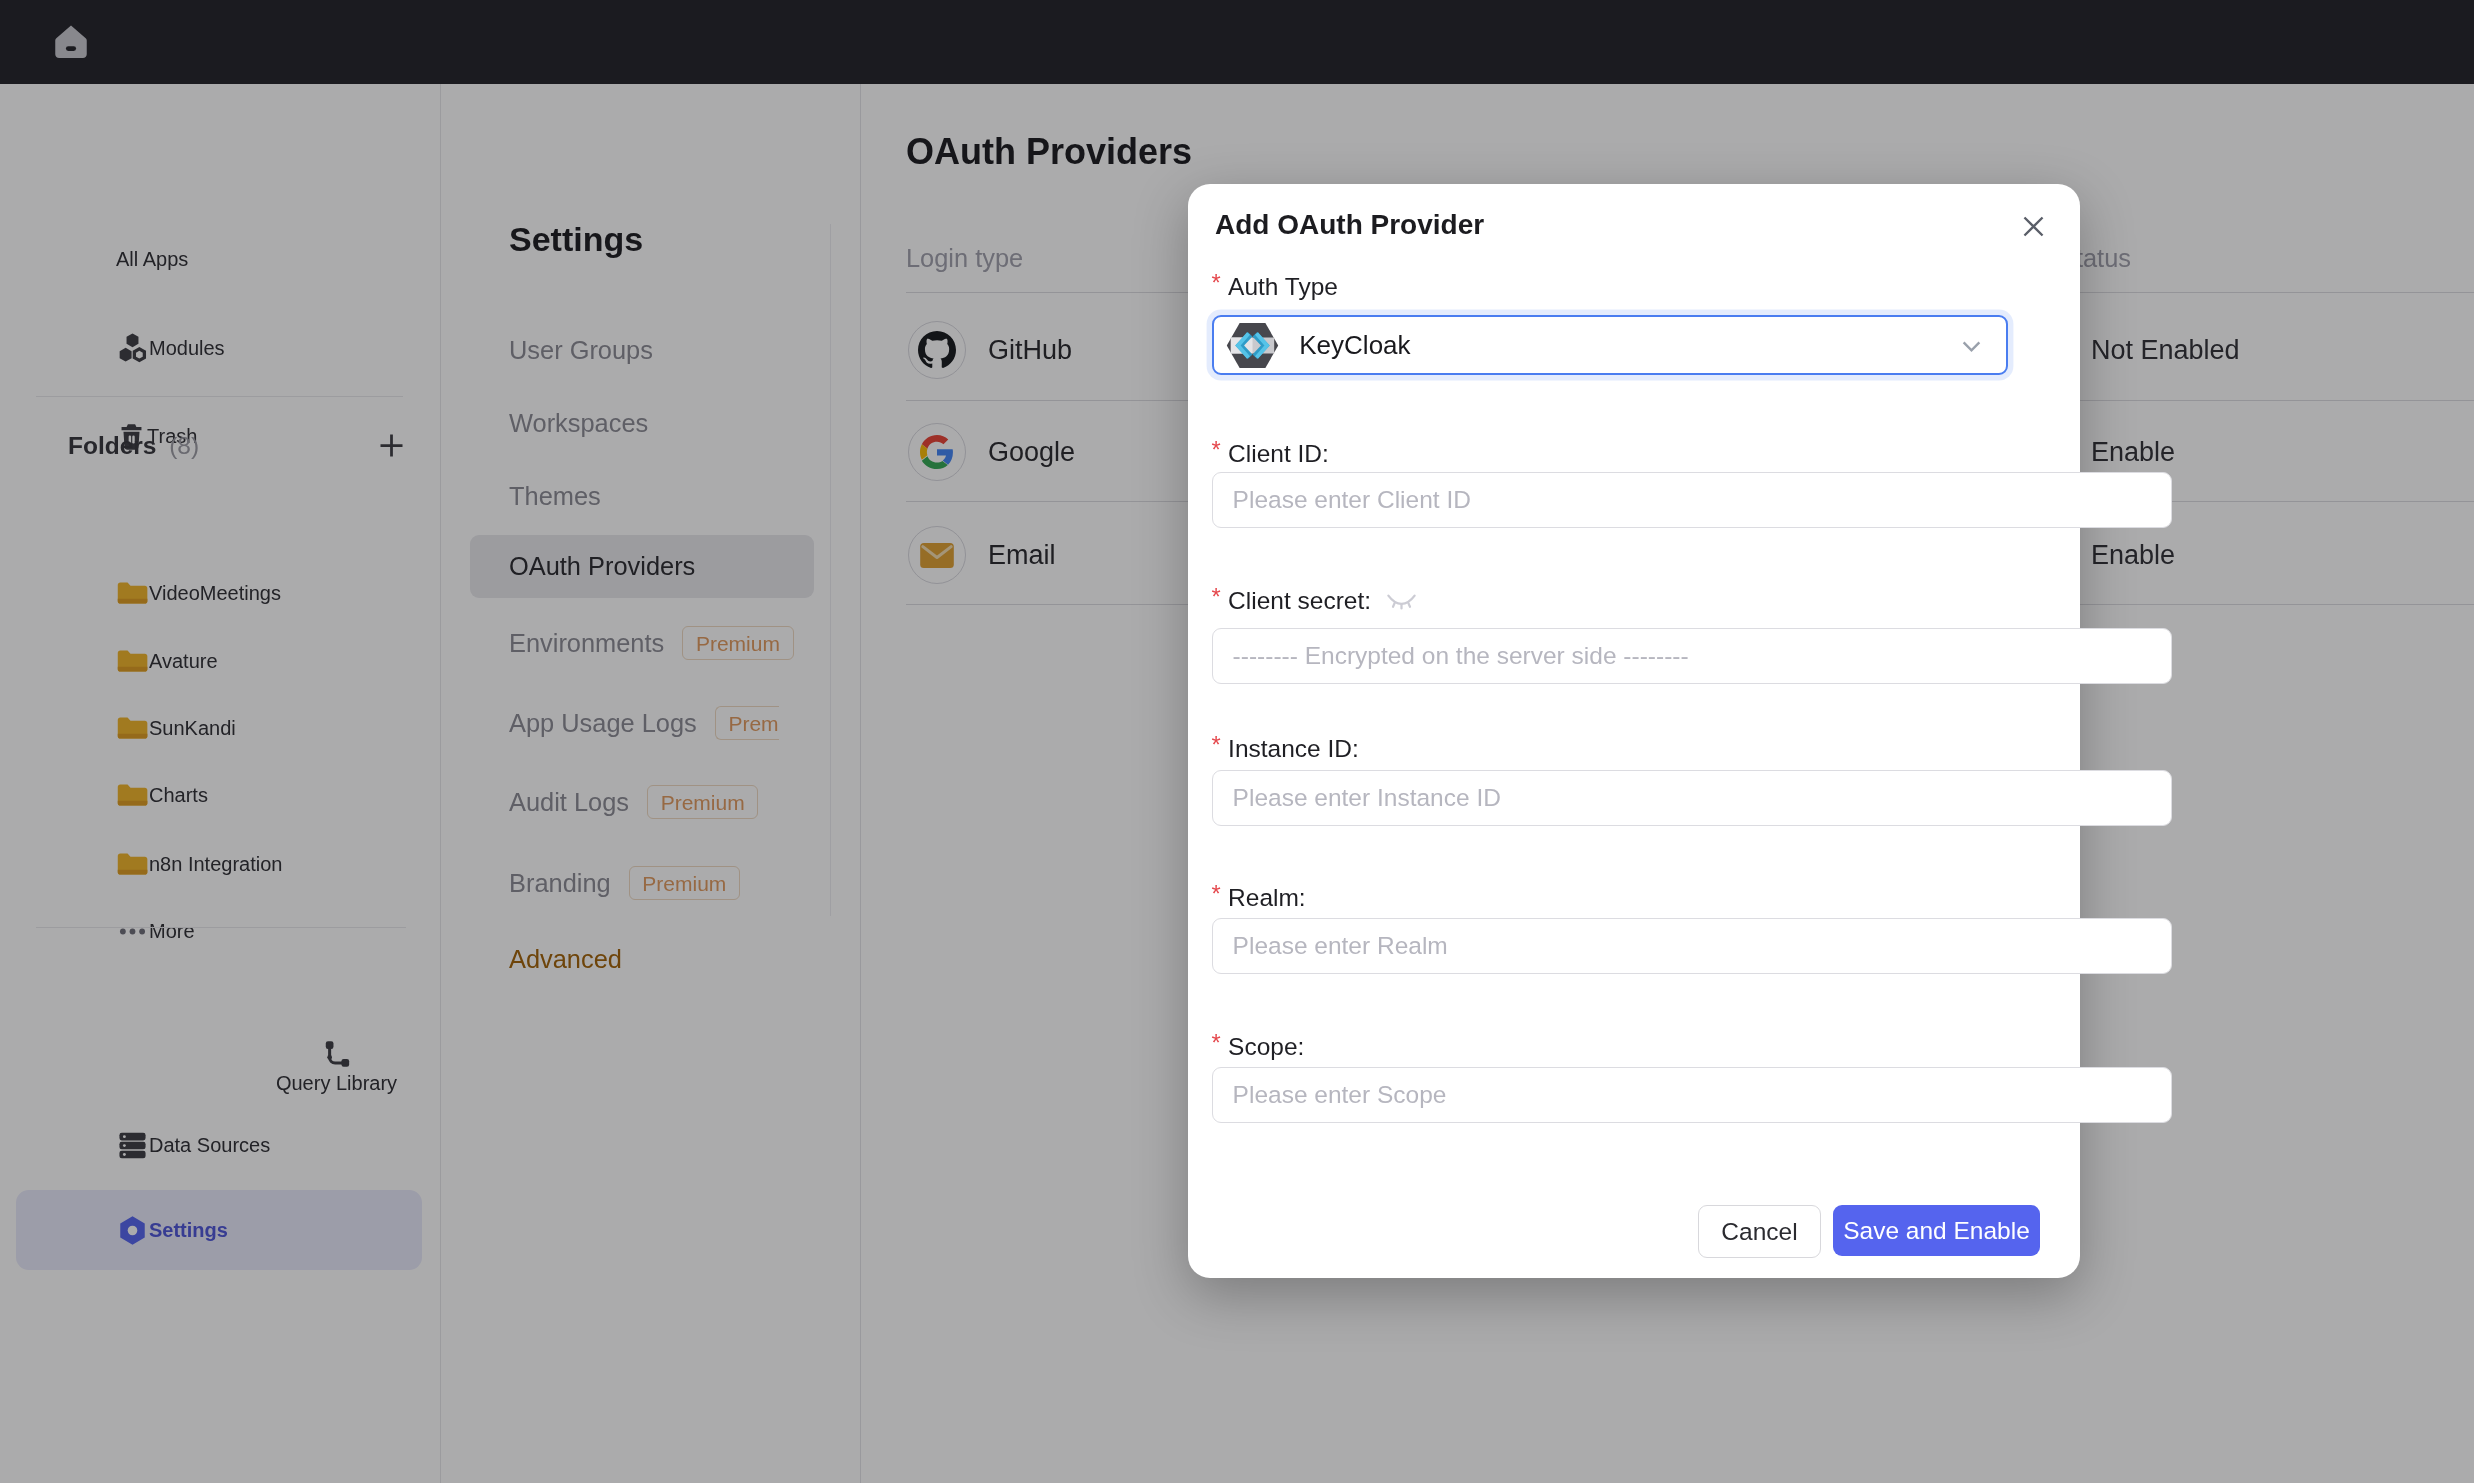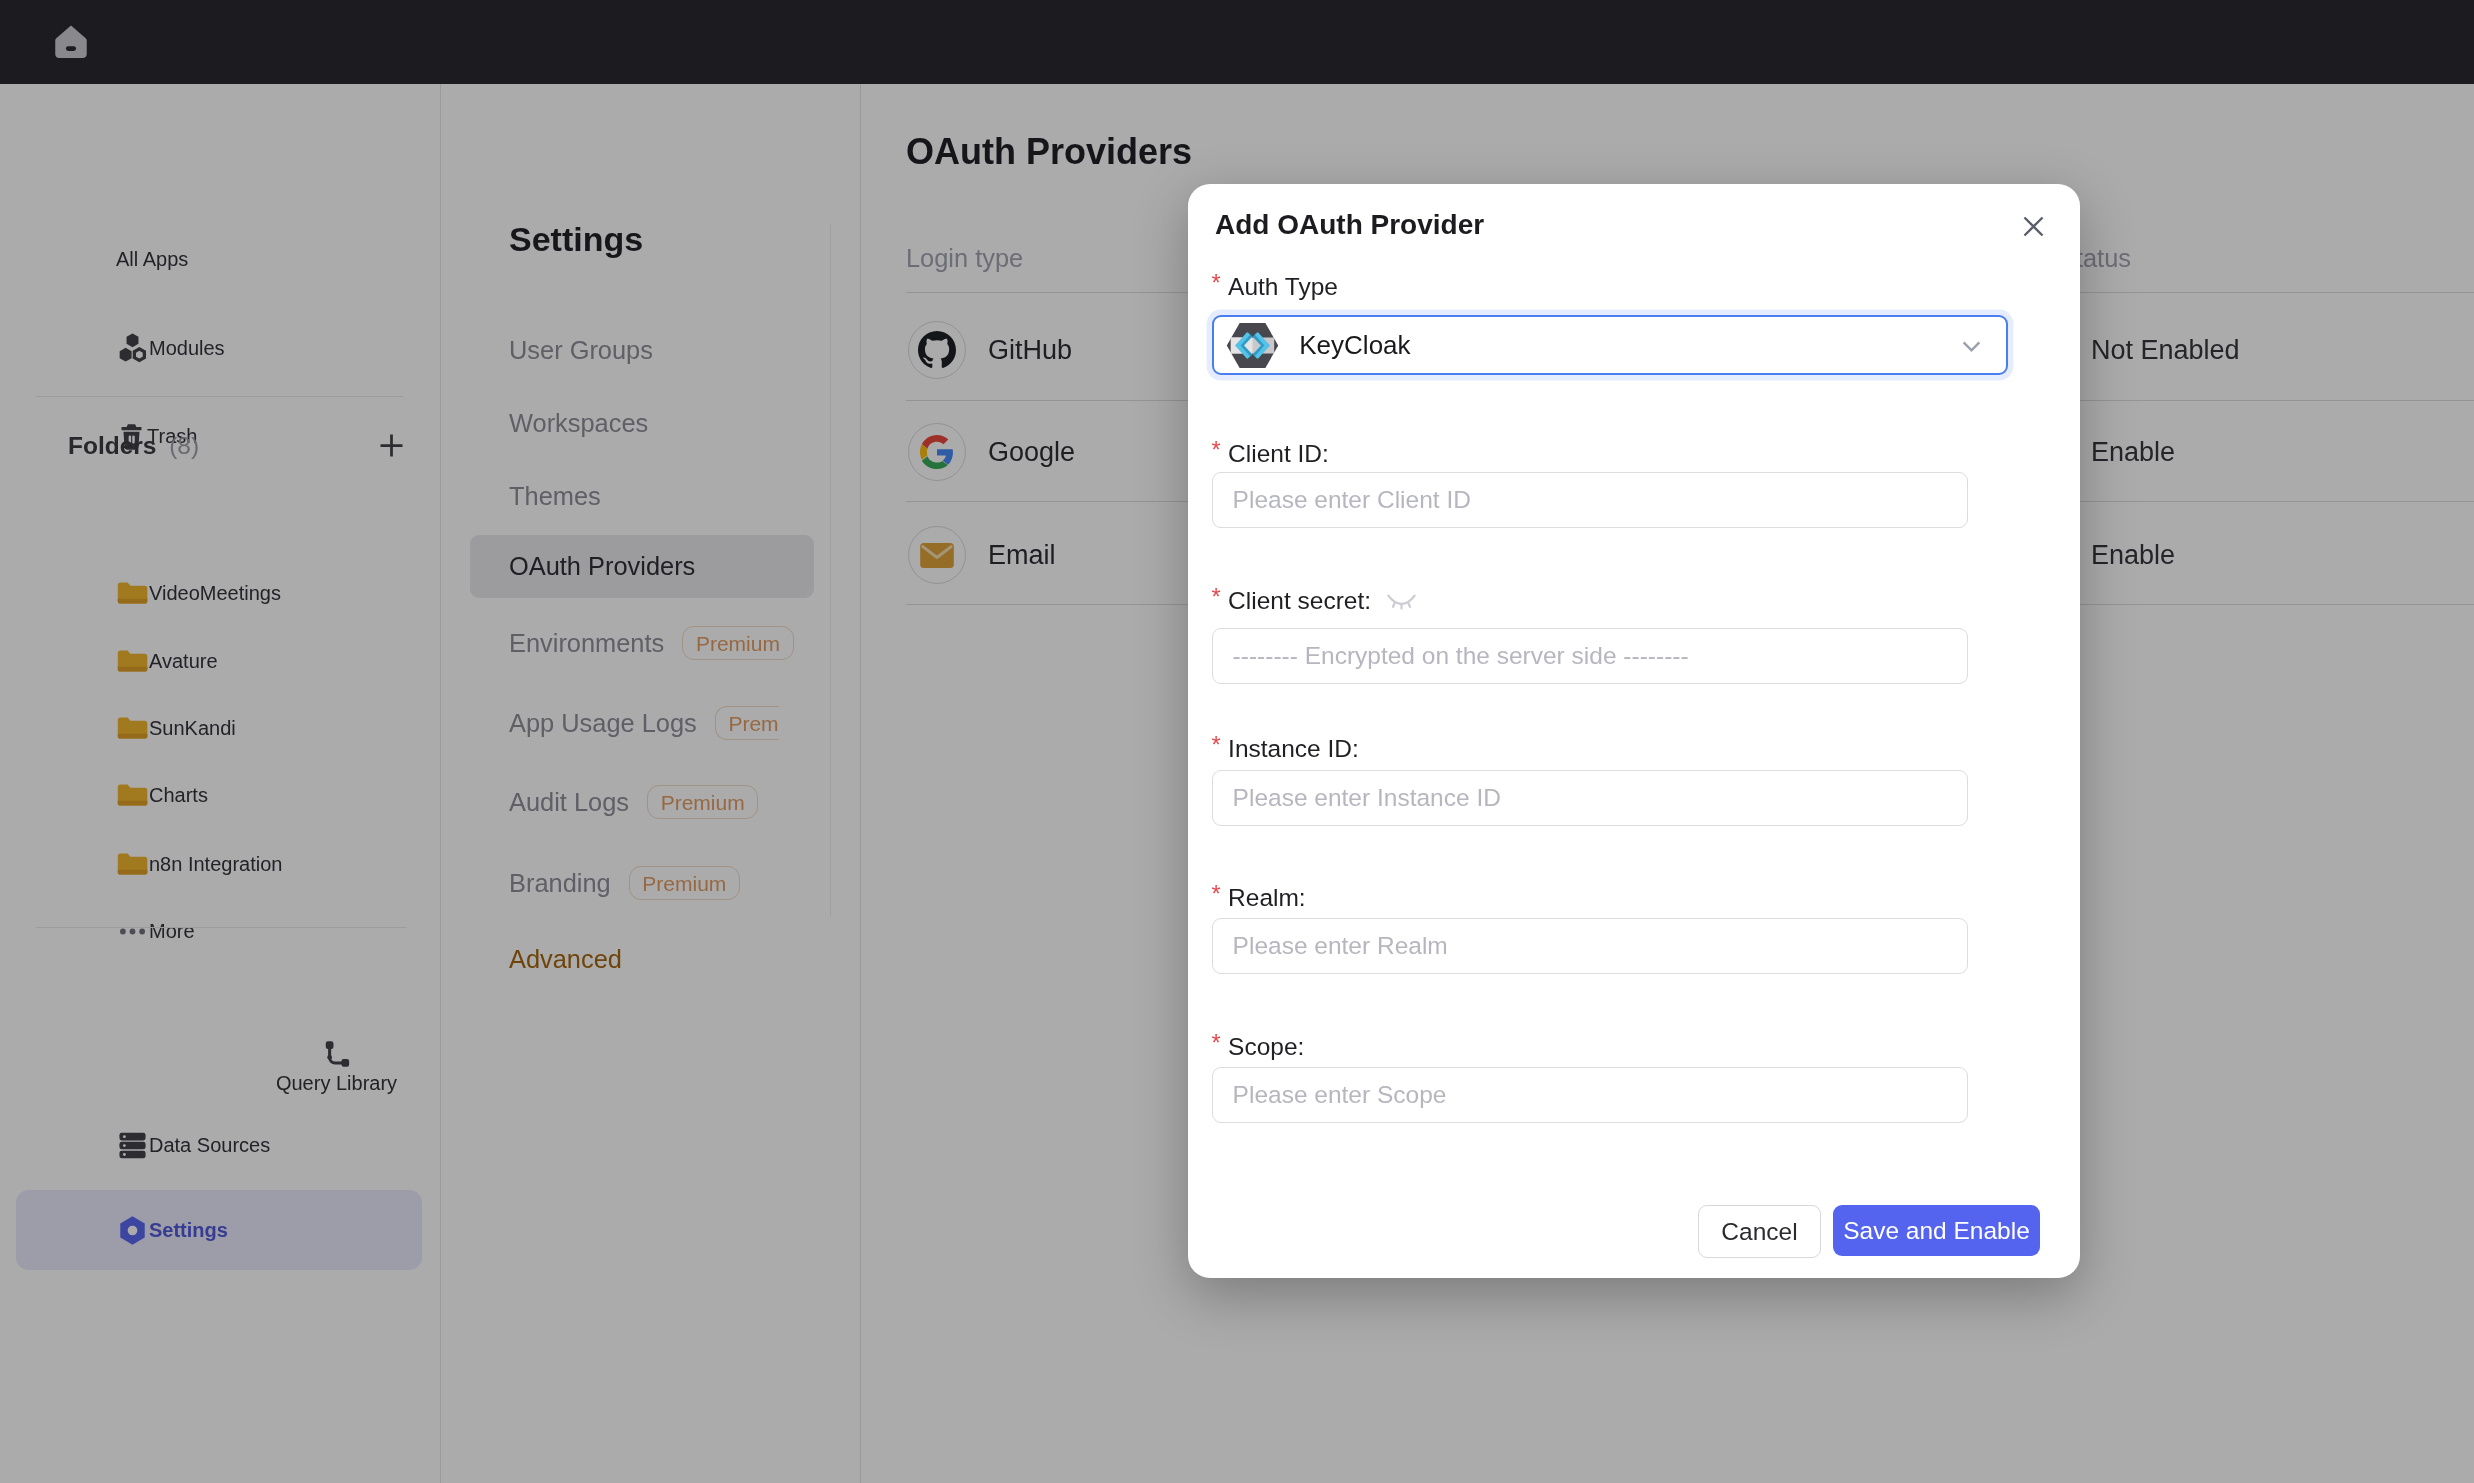--- a/index.html
+++ b/index.html
@@ -25,40 +25,40 @@
   #settings-pill{position:absolute;left:16.3px;top:1106px;width:406px;height:80px;border-radius:12.7px;background:#e9eafb;}
   .srow.active-app{color:#4d55d8;font-weight:700;}
   
   #spanel-title{position:absolute;left:68px;top:136px;font-size:34px;font-weight:700;color:#1d1d21;}
   .mrow{position:absolute;left:68px;height:40px;display:flex;align-items:center;font-size:25.4px;color:#8b8b94;
         white-space:nowrap;cursor:pointer;}
   .mrow.sel{color:#2a2a2f;font-weight:500;}
   .mrow.dark{color:#a16207;}
   .mrow.clip{width:270px;overflow:hidden;}
   #oauth-pill{position:absolute;left:29px;top:451px;width:344px;height:63px;border-radius:9px;background:#e8e8ec;}
-  .badge{margin-left:18px;font-size:21px;color:#e09a5f;border:1.8px solid #eed9c2;border-radius:12px;
+  .badge{margin-left:18px;font-size:21px;color:#e09a5f;border:1.8px solid #eed9c2;border-radius:6px;
          padding:5.4px 12.7px;line-height:1;flex:0 0 auto;}
   
   #main-title{position:absolute;left:45px;top:47px;font-size:36px;font-weight:700;color:#1b1b1f;}
   .th{position:absolute;top:160px;font-size:25.4px;color:#a0a0ac;}
   .tdiv{position:absolute;left:45px;width:1568px;height:0.9px;background:#dcdce1;}
   .prow-icon{position:absolute;left:47px;width:58px;height:58px;border-radius:50%;border:1.8px solid #d9d9df;
              box-sizing:border-box;background:#fff;display:flex;align-items:center;justify-content:center;}
   .prow-label{position:absolute;left:127px;font-size:27px;font-weight:500;color:#28282d;transform:translateY(-50%);}
   .prow-status{position:absolute;left:1230px;font-size:27px;color:#303036;transform:translateY(-50%);cursor:pointer;}
   
   #overlay{left:0;top:0;width:2475px;height:1483px;background:rgba(14,14,18,0.35);z-index:40;}
   #modal{left:1188px;top:184px;width:892px;height:1094px;background:#ffffff;border-radius:22px;z-index:50;
          box-shadow:0 16.3px 54px rgba(0,0,0,0.28);}
   #modal-title{position:absolute;left:27px;top:25.4px;font-size:28px;font-weight:700;color:#1c1c20;}
   #modal-close{position:absolute;left:823px;top:20px;width:44px;height:44px;display:flex;align-items:center;justify-content:center;cursor:pointer;}
   .flabel{position:absolute;left:23.6px;height:31px;display:flex;align-items:center;font-size:24.5px;color:#1f1f24;}
   .req{color:#e5484d;font-size:23.6px;margin-right:7.3px;position:relative;top:-2.7px;}
   .flabel .eye{margin-left:14.5px;display:flex;}
-  .finput{position:absolute;left:23.6px;width:756px;height:56px;box-sizing:border-box;border:1.8px solid #dcdce1;
+  .finput{position:absolute;left:23.6px;width:960px;height:56px;box-sizing:border-box;border:1.8px solid #dcdce1;
           border-radius:9px;font-size:24.5px;color:#1f1f24;padding:0 20px;outline:none;background:#fff;
           font-family:"Liberation Sans",sans-serif;}
   .finput::placeholder{color:#b6b6bf;}
   #auth-select{position:absolute;left:23.6px;top:131px;width:796px;height:60px;box-sizing:border-box;
                border:2.3px solid #4a7df0;border-radius:9px;background:#fff;display:flex;align-items:center;
                box-shadow:0 0 0 5.4px rgba(74,125,240,0.15);cursor:pointer;}
   #auth-select .kc{margin-left:12.7px;display:flex;}
   #auth-select .val{margin-left:20px;font-size:26px;color:#19191d;}
   #auth-select .chev{position:absolute;right:20px;display:flex;}
   #modal-buttons{position:absolute;left:0;top:1021px;width:892px;height:51px;}

